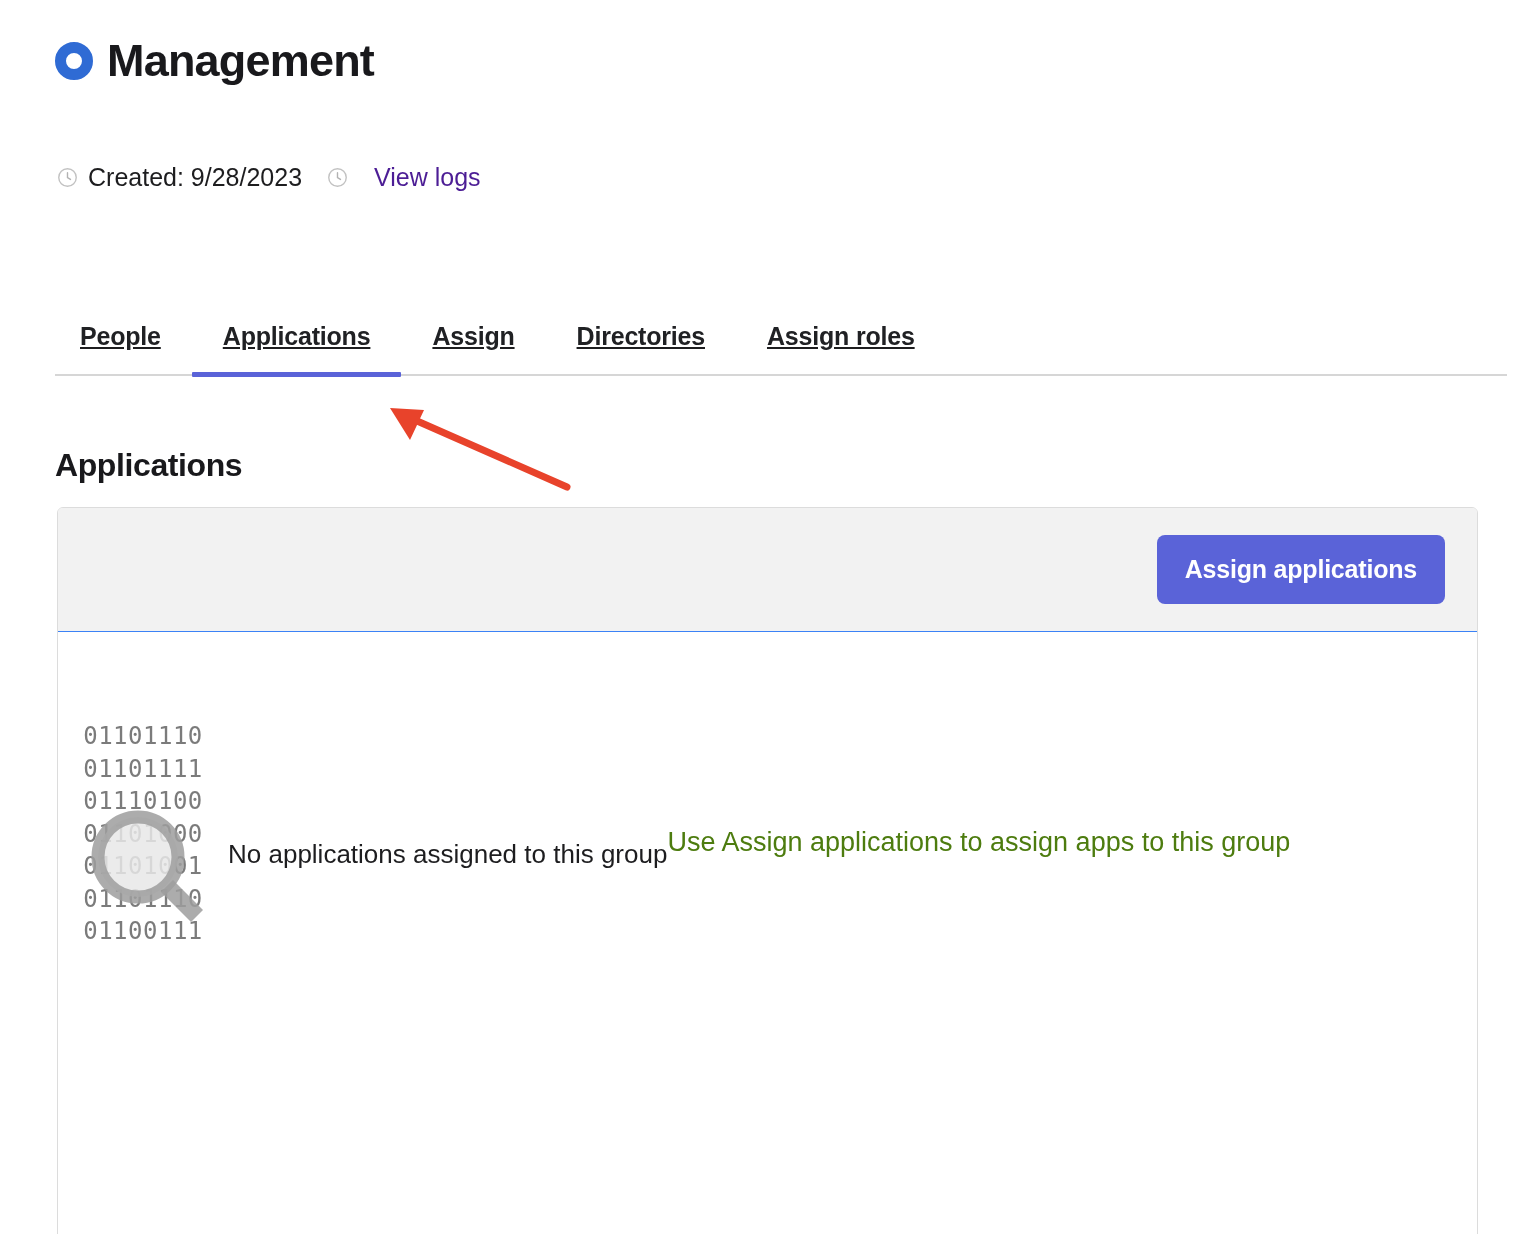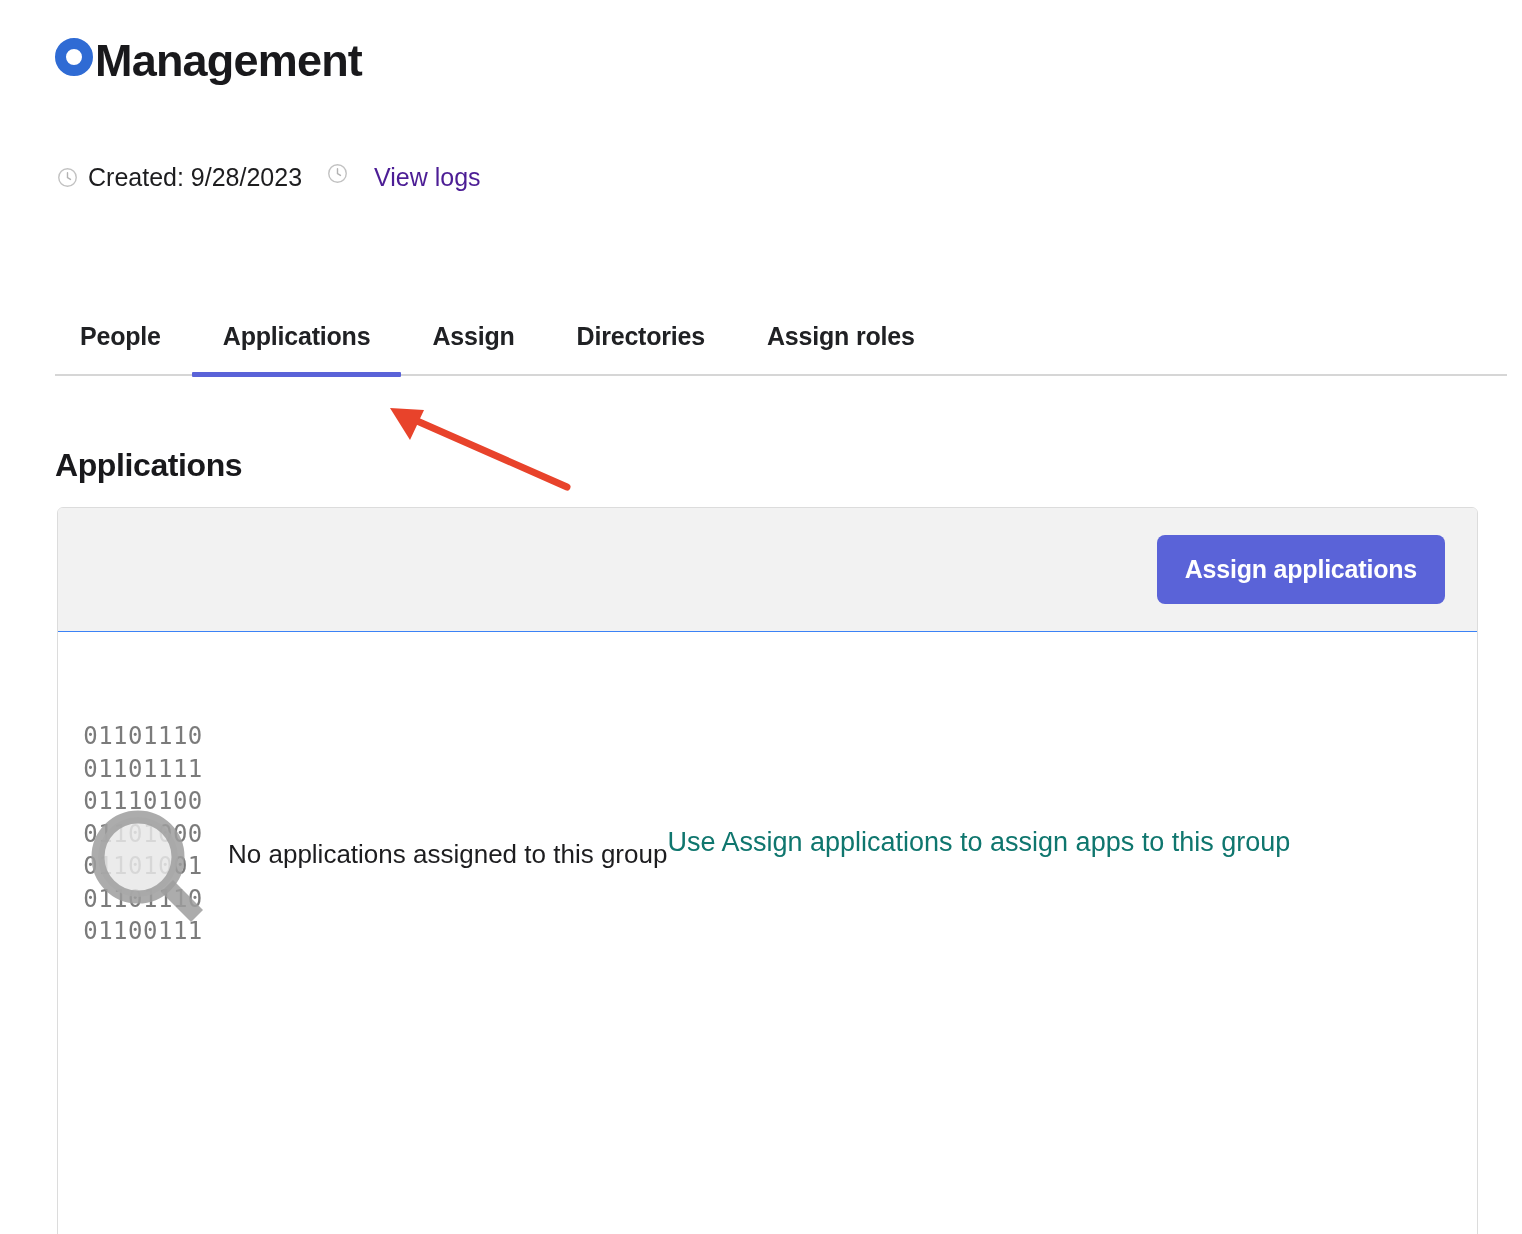--- a/index.html
+++ b/index.html
@@ -15,22 +15,22 @@
     color: #1d1d1f;
     position: relative;
   }
 
   
   .page-header {
     position: absolute;
     left: 55px;
     top: 38px;
     display: flex;
-    align-items: flex-start;
-    gap: 2px;
+    align-items: center;
+    gap: 14px;
   }
   .group-ring {
     width: 38px;
     height: 38px;
     border-radius: 50%;
     border: 11px solid #2f6bd4;
     box-sizing: border-box;
     flex: 0 0 auto;
   }
   .page-title {
@@ -40,21 +40,21 @@
     color: #19191c;
     line-height: 1;
   }
 
   
   .meta-row {
     position: absolute;
     left: 57px;
     top: 163px;
     display: flex;
-    align-items: flex-start;
+    align-items: center;
     font-size: 25px;
     color: #1d1d1f;
     white-space: nowrap;
   }
   .meta-item {
     display: flex;
     align-items: center;
     gap: 10px;
   }
   .meta-item + .meta-item { margin-left: 25px; }
@@ -77,20 +77,21 @@
     position: absolute;
     left: 55px;
     top: 322px;
     width: 1452px;
   }
   .tabs {
     display: flex;
     align-items: flex-start;
     border-bottom: 2px solid #d6d6d6;
     padding: 0;
+    text-decoration: underline;
   }
   .tab {
     font-size: 25px;
     font-weight: bold;
     color: #202124;
     padding: 0 31px 23px 31px;
     cursor: pointer;
     position: relative;
     background: none;
     border: none;
@@ -185,21 +186,21 @@
     pointer-events: none;
   }
   .empty-title {
     margin-top: 42px;
     font-size: 26px;
     color: #1d1d1f;
   }
   .empty-subtitle {
     margin-top: 17px;
     font-size: 27px;
-    color: #0f766e;
+    color: #4d7c0f;
   }
 
   
   .annotation-arrow {
     position: absolute;
     left: 370px;
     top: 392px;
     width: 220px;
     height: 110px;
     pointer-events: none;

